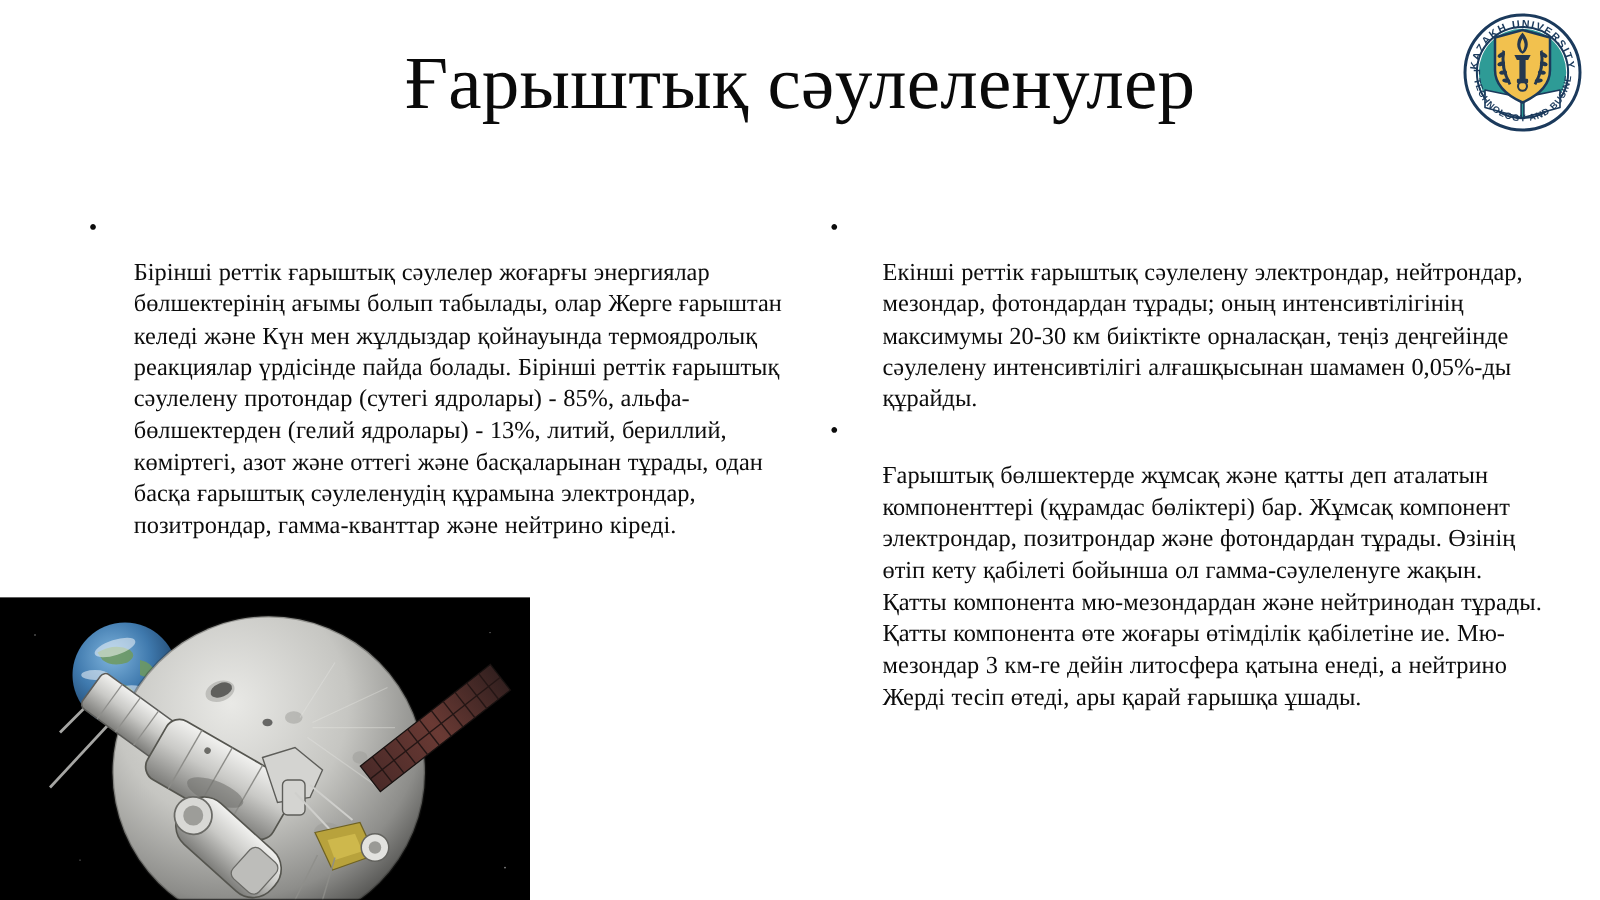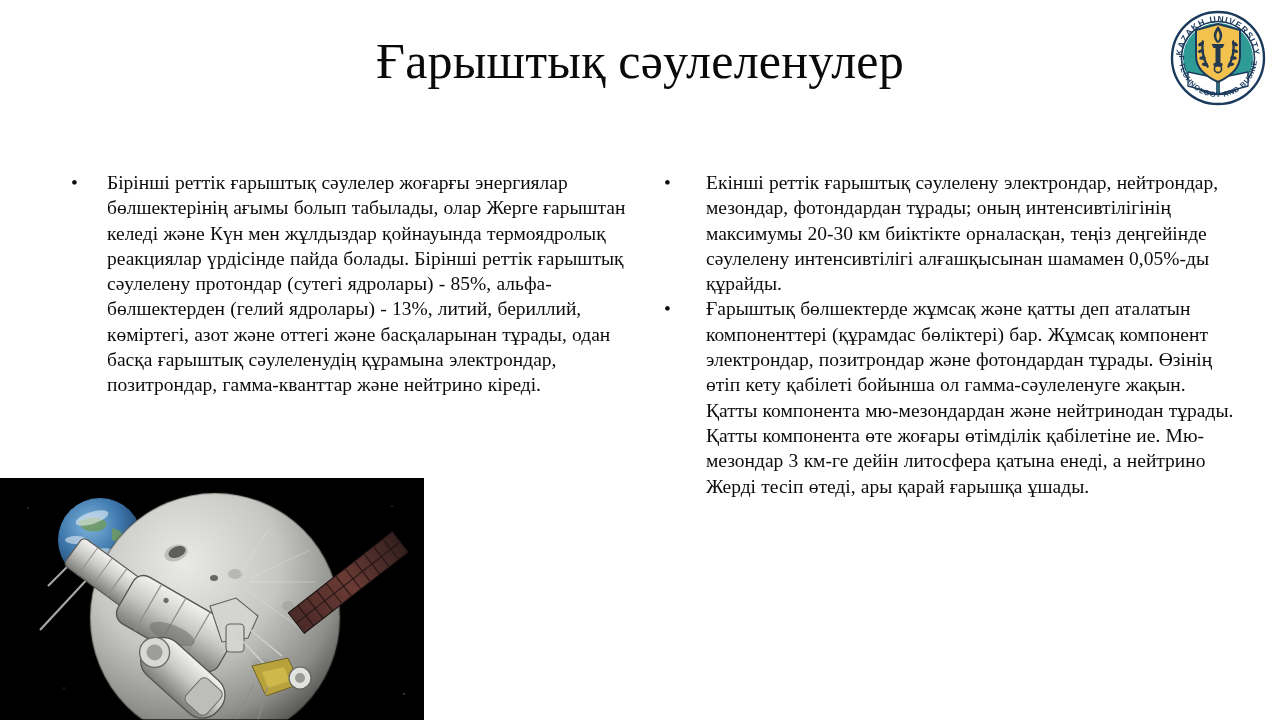--- a/index.html
+++ b/index.html
@@ -20,21 +20,21 @@
   }
 
   
   .slide-title {
     position: absolute;
     left: 0;
     top: 34px;
     width: 1280px;
     text-align: center;
     font-family: "Liberation Serif", "DejaVu Serif", serif;
-    font-size: 50px;
+    font-size: 60px;
     line-height: 1.08;
     font-weight: 400;
     color: #0a0a0a;
     letter-spacing: 0.2px;
     white-space: nowrap;
   }
 
   
   .logo {
     position: absolute;
@@ -70,20 +70,21 @@
     padding-left: 9px;
     box-sizing: border-box;
     user-select: none;
   }
   .col-right .bullet-mark { width: 52px; padding-left: 10px; }
   .bullet-text {
     flex: 1 1 auto;
     text-align: left;
     word-spacing: 0.4px;
     hyphens: none;
+    margin-top: 36px;
   }
 
   
   .photo {
     position: absolute;
     left: 0;
     top: 478px;
     width: 424px;
     height: 242px;
     overflow: hidden;

